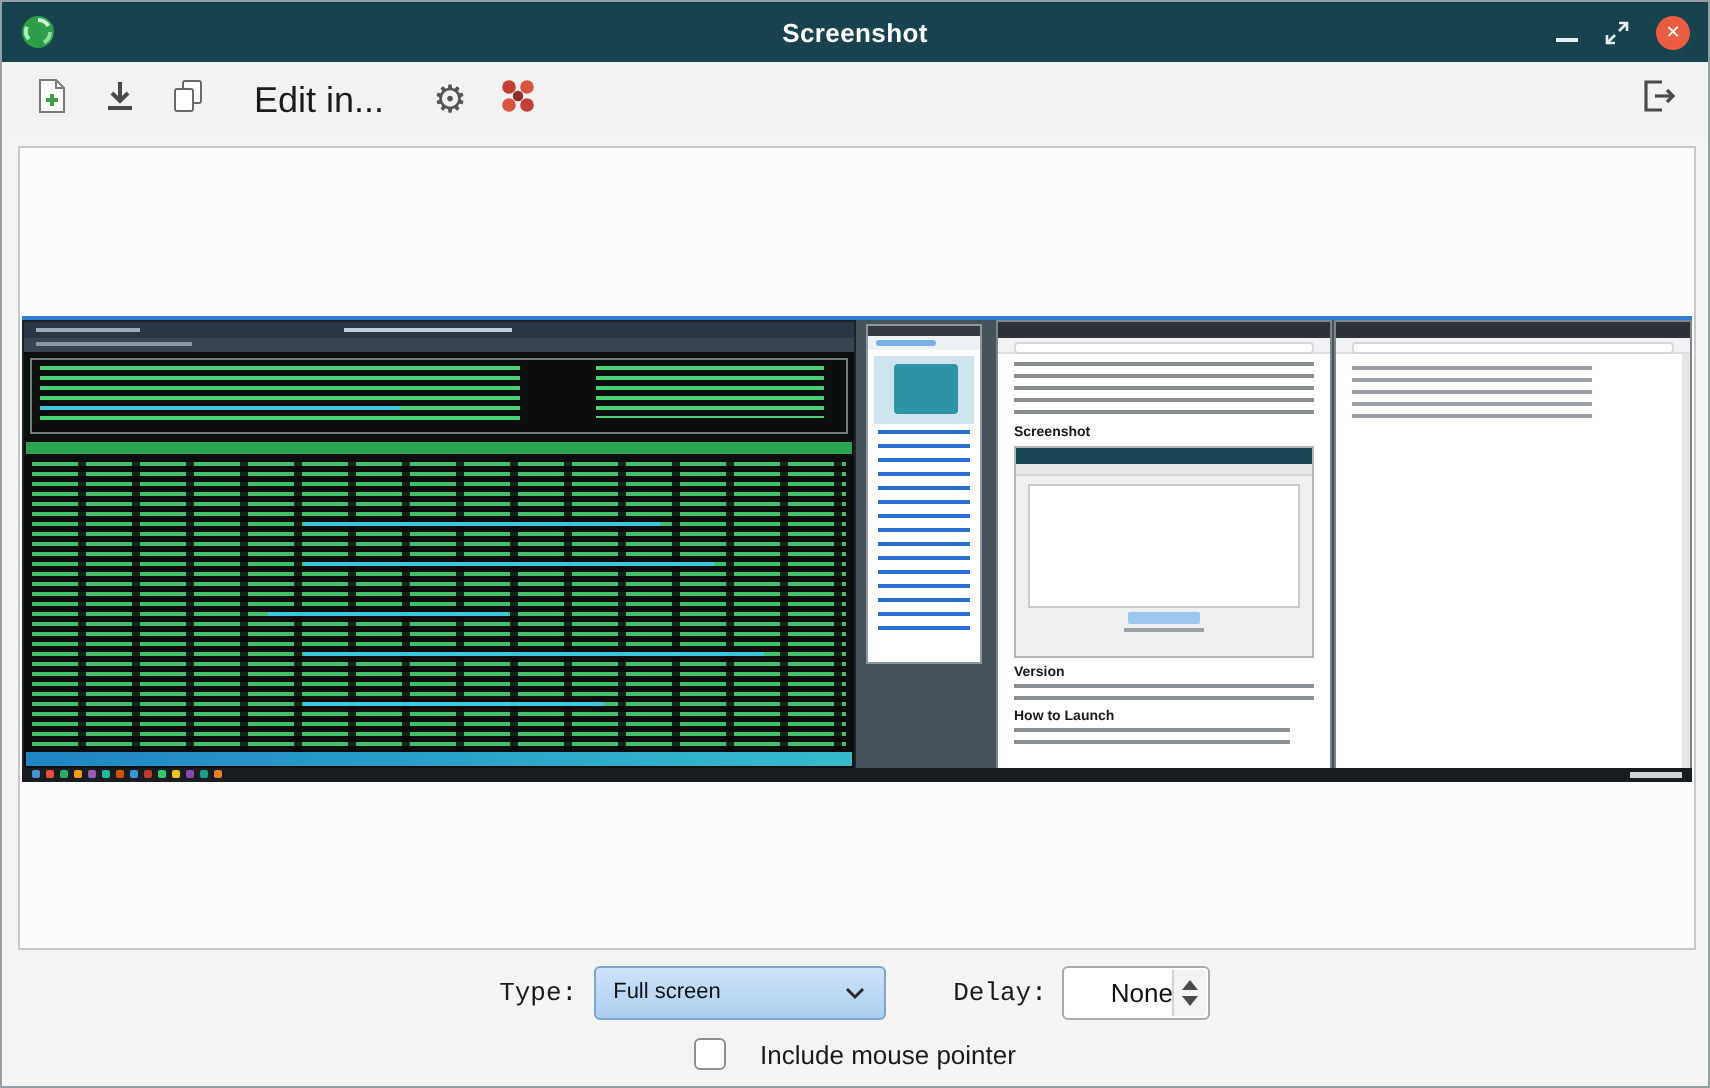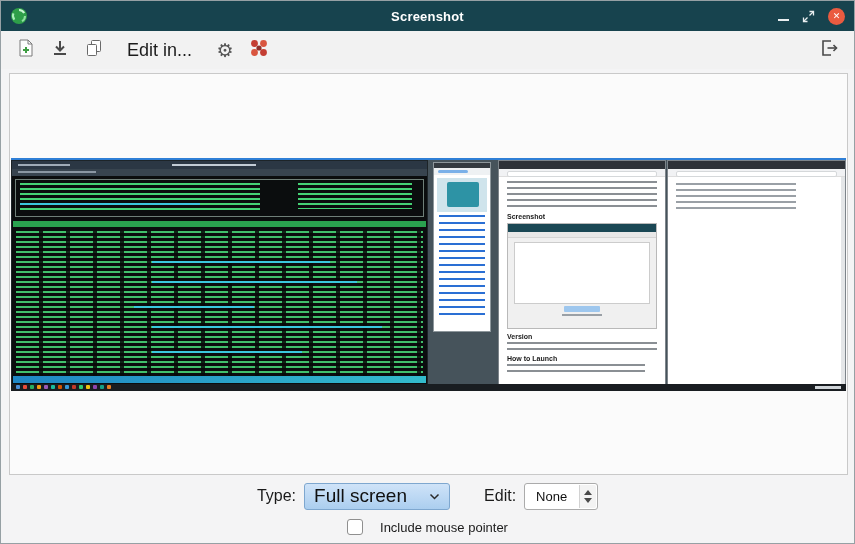--- a/index.html
+++ b/index.html
@@ -106,28 +106,28 @@
 
   
   .mini-taskbar{ position:absolute; left:0; bottom:0; width:100%; height:7px; background:#191d21;
                  display:flex; align-items:center; gap:3px; padding:0 5px; z-index:7; }
   .mini-taskbar i{ width:4px; height:4px; border-radius:1px; display:block; }
   .mini-clock{ margin-left:auto; width:26px; height:3px; background:#cfd4d8; }
 
   
   .footer-row1{ position:absolute; left:0; right:0; top:481px; height:28px;
                 display:flex; align-items:center; justify-content:center; gap:8px; }
-  .ctrl-label{ font-size:16px; color:#1a1a1a; }
+  .ctrl-label{ font-size:13px; color:#1a1a1a;font-family:Liberation Mono, monospace; }
   .delay-label{ margin-left:26px; }
   .combo{ width:146px; height:27px; border:1px solid #7ea7cf; border-radius:3px;
           background:linear-gradient(#cfe3f8,#abceef); display:flex; align-items:center;
-          padding:0 9px; font-size:19px; color:#101010; }
+          padding:0 9px; font-size:11px; color:#101010; }
   .combo-chevron{ margin-left:auto; display:flex; }
   .spin{ position:relative; width:74px; height:27px; border:1px solid #ababab; border-radius:3px;
-         background:#ffffff; display:flex; align-items:center; padding-left:11px;
+         background:#ffffff; display:flex; align-items:center; padding-left:23px;
          font-size:13px; color:#101010; }
   .spin-btns{ position:absolute; top:1px; right:1px; bottom:1px; width:17px;
               display:flex; flex-direction:column; align-items:center; justify-content:center;
               gap:3px; background:#f3f3f3; border-left:1px solid #d2d2d2;
               border-radius:0 2px 2px 0; }
   .sp-up{ width:0; height:0; border-left:4px solid transparent; border-right:4px solid transparent;
           border-bottom:5px solid #4a4a4a; }
   .sp-dn{ width:0; height:0; border-left:4px solid transparent; border-right:4px solid transparent;
           border-top:5px solid #4a4a4a; }
   .footer-row2{ position:absolute; left:0; right:0; top:515px; height:22px;
@@ -304,21 +304,21 @@
   <div class="footer-row1">
     <span class="ctrl-label">Type:</span>
     <div class="combo">
       <span>Full screen</span>
       <span class="combo-chevron">
         <svg width="11" height="7" viewBox="0 0 11 7">
             <path d="M1.5 1.5 l4 4 4 -4" stroke="#2a2a2a" stroke-width="1.5" fill="none"></path>
           </svg>
       </span>
     </div>
-    <span class="ctrl-label delay-label">Edit:</span>
+    <span class="ctrl-label delay-label">Delay:</span>
     <div class="spin">
       <span>None</span>
       <div class="spin-btns">
         <span class="sp-up"></span>
         <span class="sp-dn"></span>
       </div>
     </div>
   </div>
 
   <div class="footer-row2">

